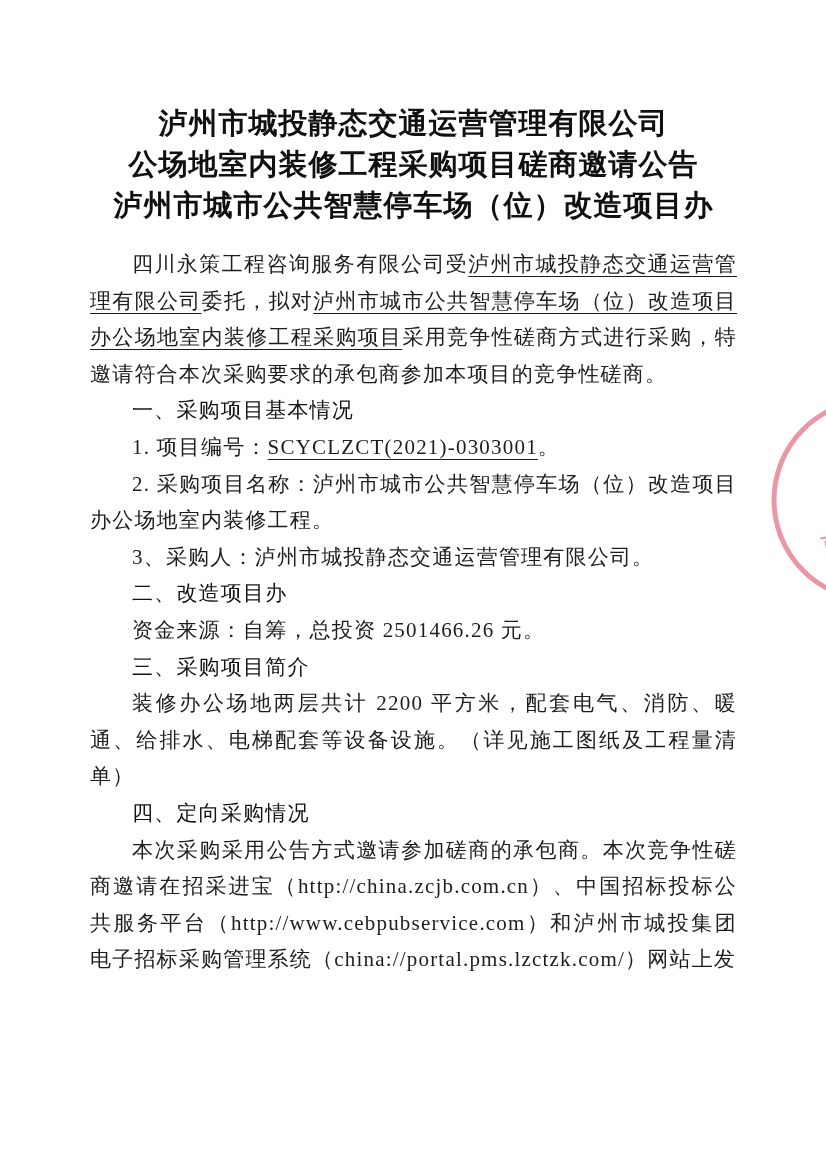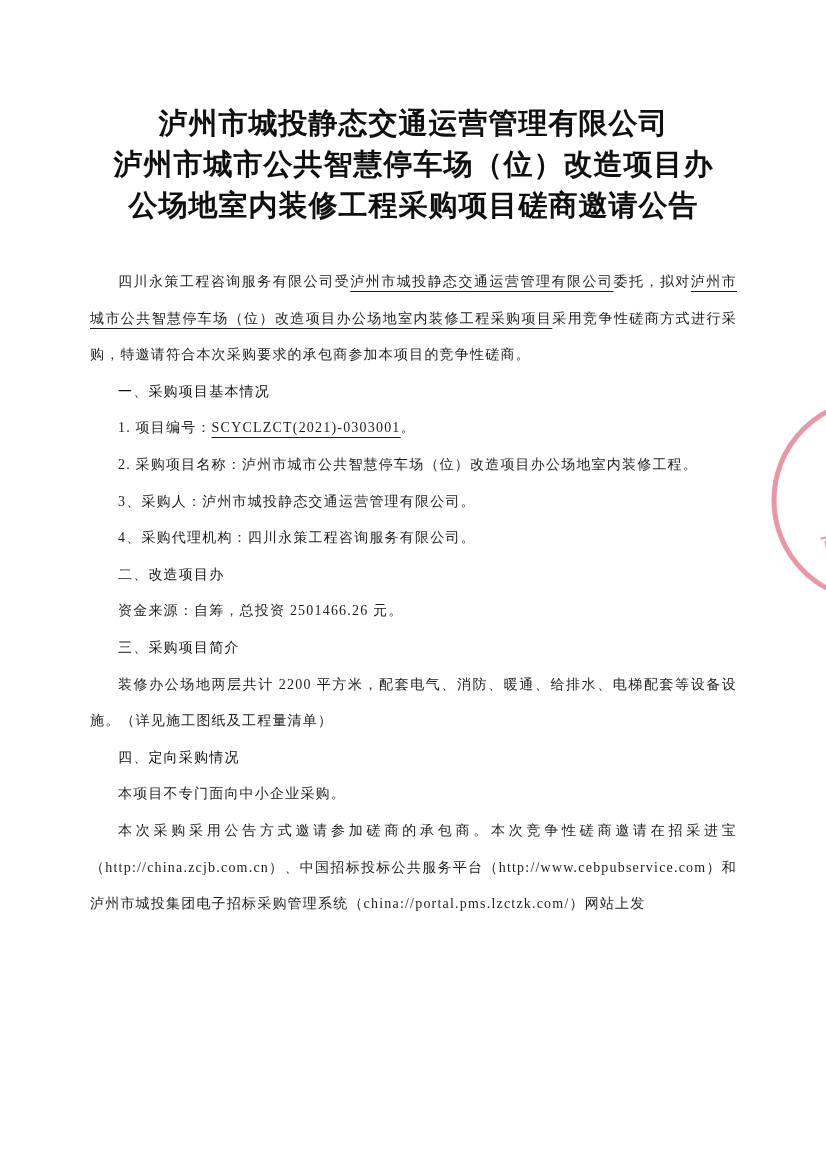--- a/index.html
+++ b/index.html
@@ -22,22 +22,22 @@
   }
   .title {
     text-align: center;
     font-weight: bold;
     font-size: 29px;
     line-height: 41px;
     color: #101010;
     letter-spacing: 1px;
   }
   .doc-body {
-    margin-top: 38px;
-    font-size: 14px;
+    margin-top: 20px;
+    font-size: 21px;
     line-height: 36.6px;
     text-align: justify;
     letter-spacing: 1.2px;
   }
   .doc-body p {
     margin: 0;
     text-indent: 2em;
   }
   .doc-body p.heading {
     font-weight: normal;
@@ -56,36 +56,34 @@
     pointer-events: none;
   }
 </style>
 </head>
 <body>
 
 <div class="page">
   <div class="content">
     <div class="title">
       <div>泸州市城投静态交通运营管理有限公司</div>
+      <div>公场地室内装修工程采购项目磋商邀请公告</div>
       <div>泸州市城市公共智慧停车场（位）改造项目办</div>
-      <div>公场地室内装修工程采购项目磋商邀请公告</div>
     </div>
     <div class="doc-body">
         <p class="body"><span>四川永策工程咨询服务有限公司受</span><span class="u">泸州市城投静态交通运营管理有限公司</span><span>委托，拟对</span><span class="u">泸州市城市公共智慧停车场（位）改造项目办公场地室内装修工程采购项目</span><span>采用竞争性磋商方式进行采购，特邀请符合本次采购要求的承包商参加本项目的竞争性磋商。</span></p>
         <p class="heading"><span>一、采购项目基本情况</span></p>
         <p class="body"><span>1. 项目编号：</span><span class="u">SCYCLZCT(2021)-0303001</span><span>。</span></p>
         <p class="body"><span>2. 采购项目名称：泸州市城市公共智慧停车场（位）改造项目办公场地室内装修工程。</span></p>
         <p class="body"><span>3、采购人：泸州市城投静态交通运营管理有限公司。</span></p>
-        <p class="body"><span>4、采购代理机构：四川永策工程咨询服务有限公司。</span></p>
         <p class="heading"><span>二、改造项目办</span></p>
         <p class="body"><span>资金来源：自筹，总投资 2501466.26 元。</span></p>
         <p class="heading"><span>三、采购项目简介</span></p>
         <p class="body"><span>装修办公场地两层共计 2200 平方米，配套电气、消防、暖通、给排水、电梯配套等设备设施。（详见施工图纸及工程量清单）</span></p>
         <p class="heading"><span>四、定向采购情况</span></p>
-        <p class="body"><span>本项目不专门面向中小企业采购。</span></p>
         <p class="body"><span>本次采购采用公告方式邀请参加磋商的承包商。本次竞争性磋商邀请在招采进宝（http://china.zcjb.com.cn）、中国招标投标公共服务平台（http://www.cebpubservice.com）和泸州市城投集团电子招标采购管理系统（china://portal.pms.lzctzk.com/）网站上发</span></p>
       </div>
   </div>
 
   <svg class="seal" width="210" height="230" viewBox="0 0 210 230" xmlns="http://www.w3.org/2000/svg">
     <circle cx="158" cy="112" r="100" fill="none" stroke="#e4798e" stroke-width="5"></circle>
     <defs>
       <path id="sealTextArc" d="M 107 163 A 72 72 0 0 0 158 40" fill="none"></path>
     </defs>
     <text font-size="22" font-weight="bold" fill="#e4798e" letter-spacing="6" font-family="Liberation Serif, DejaVu Serif, serif">

